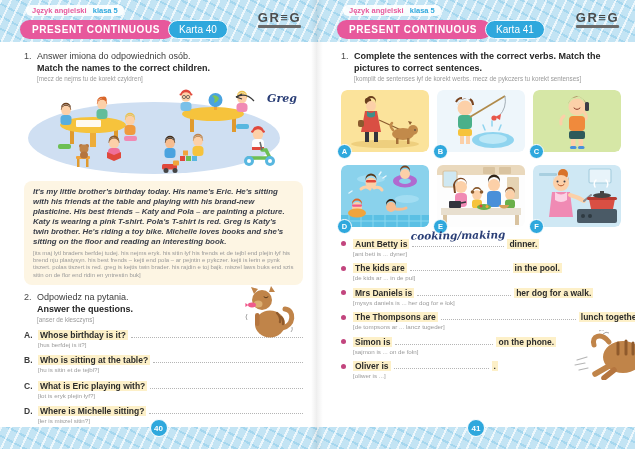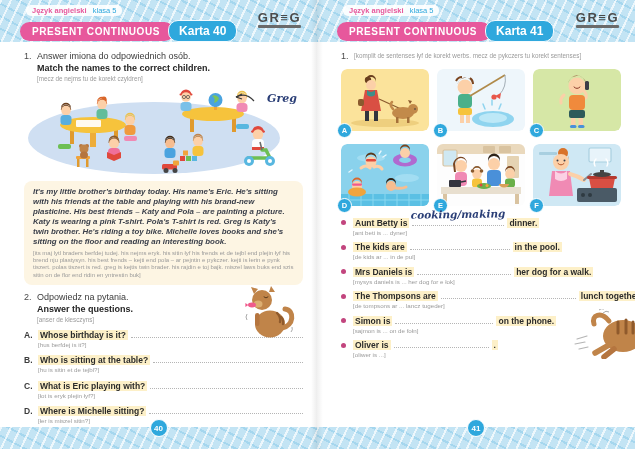--- a/index.html
+++ b/index.html
@@ -12,24 +12,24 @@
 
   .band{position:absolute;left:0;right:0;height:42px;top:0;
     background-color:#c3e4f4;
     background-image:
       repeating-linear-gradient(115deg,rgba(255,255,255,.7) 0 2px,transparent 2px 9px),
       repeating-linear-gradient(28deg,rgba(140,203,233,.55) 0 2px,transparent 2px 11px);}
   .band.bottom{top:auto;bottom:0;height:22px;}
 
   .subject{position:absolute;left:26px;top:5px;background:rgba(255,255,255,.9);border-radius:5px;padding:1px 6px;font-size:7.5px;font-weight:bold;white-space:nowrap;}
   .subject .sname{color:#e7589c;}
-  .subject .sgrade{color:#2fa8dd;font-weight:400;margin-left:4px;margin-top:24px;}
+  .subject .sgrade{color:#2fa8dd;font-weight:700;margin-left:4px;margin-top:24px;}
   .pillrow{position:absolute;left:20px;top:20px;display:flex;align-items:center;}
   .pill-topic{background:#e7589c;color:#fff;font-size:10px;font-weight:bold;letter-spacing:.6px;padding:4px 14px 4px 12px;border-radius:11px;white-space:nowrap;}
-  .pill-card{background:#2fa8dd;color:#fff;font-size:12px;font-weight:bold;padding:3px 10px;border-radius:10px;border:1.5px solid #f4fbff;margin-left:-6px;white-space:nowrap;}
+  .pill-card{background:#2fa8dd;color:#fff;font-size:10px;font-weight:normal;padding:3px 10px;border-radius:10px;border:1.5px solid #f4fbff;margin-left:-6px;white-space:nowrap;}
   .logo{position:absolute;right:16px;top:12px;text-align:center;}
   .logo .gtext{color:#4a4a4a;font-weight:bold;font-size:13px;letter-spacing:1.5px;line-height:12px;}
   .logo .gbar{height:3px;background:#6a6a6a;margin-top:1px;border-radius:1px;}
 
   .pagenum{position:absolute;left:50%;bottom:12px;transform:translateX(-50%);width:18px;height:18px;border-radius:50%;background:#2fa8dd;border:1.5px solid #fff;color:#fff;font-size:8px;font-weight:bold;display:flex;align-items:center;justify-content:center;z-index:3;}
 
   .content{position:absolute;top:42px;bottom:22px;left:0;right:0;padding:9px 14px 0 24px;}
 
   .task{display:flex;margin-bottom:2px;}
   .tasknum{font-size:9px;color:#4a4a4a;width:13px;flex:none;line-height:11.5px;}
@@ -307,20 +307,21 @@
       <div class="logo">
         <div class="gtext">GR≡G</div>
         <div class="gbar"></div>
       </div>
     </div>
 
     <div class="content">
       <div class="task">
         <span class="tasknum">1.</span>
         <div class="taskbody">
+          <div class="t-en">Complete the sentences with the correct verbs. Match the pictures to correct sentences.</div>
           <div class="t-ph">[komplit de sentenses łyf de korekt werbs. mecz de pykczers tu korekt sentenses]</div>
         </div>
       </div>
 
       <div class="picgrid">
         <div class="pic">
           <svg class="picimg" viewBox="0 0 88 62">
             <rect width="88" height="62" rx="6" fill="#fbe39b"></rect>
             <ellipse cx="44" cy="54" rx="34" ry="4" fill="#eecf7e"></ellipse>
             <circle cx="27" cy="11" r="3.2" fill="#6a3f1e"></circle>

